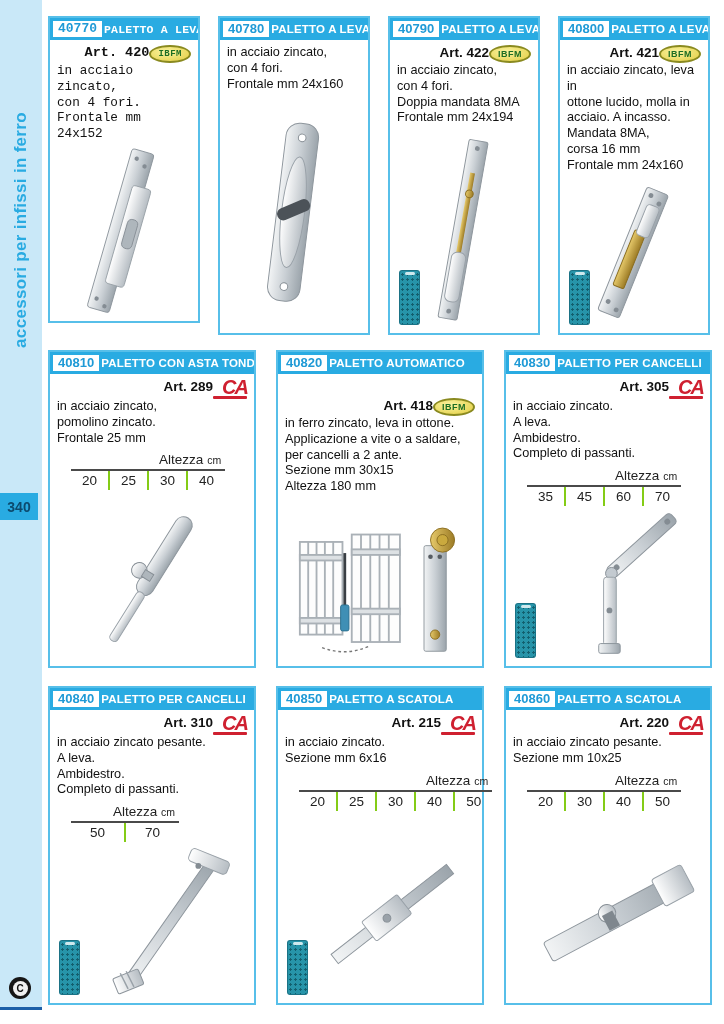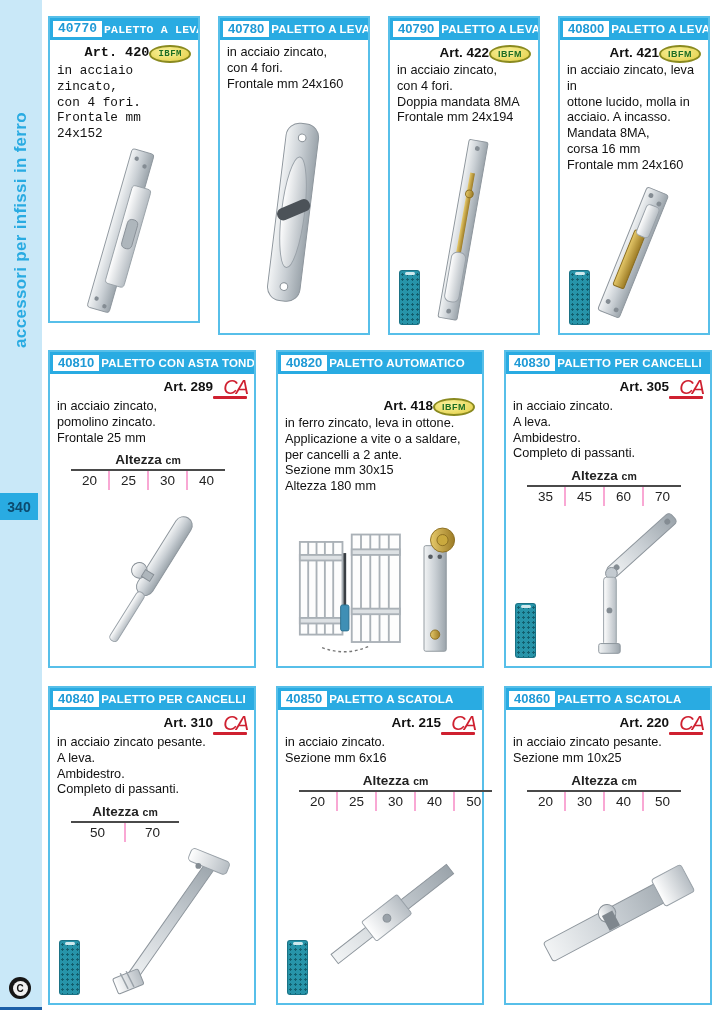--- a/index.html
+++ b/index.html
@@ -28,28 +28,28 @@
   .art-row{display:flex;justify-content:flex-end;align-items:flex-start;min-height:18px;}
   .art{font-weight:bold;font-size:13.5px;}
   .desc{font-size:12.7px;line-height:1.24;white-space:pre-line;}
   
   .ibfm{
     background:radial-gradient(ellipse at 40% 35%, #faf3a0, #e2cd40);
     border:2px solid #8a8a20;border-radius:50%;color:#1d6e23;font-weight:bold;
     font-size:9px;padding:2px 7px;letter-spacing:.5px;flex:0 0 auto;
   }
   .ca{display:flex;flex-direction:column;align-items:flex-end;line-height:.8;flex:0 0 auto;}
-  .ca-text{color:#cf2030;font-weight:normal;font-style:italic;font-size:20px;letter-spacing:-2px;}
+  .ca-text{color:#cf2030;font-weight:bold;font-style:italic;font-size:20px;letter-spacing:-2px;}
   .ca-sub{height:3px;width:34px;background:#cf2030;margin-top:1px;border-radius:1px;}
   
   .alt{display:inline-block;margin:6px 0 0 14px;color:#222;}
-  .alt-head{text-align:center;font-size:13.5px;padding:0 4px 2px 4px;font-weight:bold;}
+  .alt-head{text-align:right;font-size:13.5px;padding:0 4px 2px 4px;}
   .alt-head .unit{font-size:10.5px;}
   .alt-row{display:flex;border-top:2px solid #4a4a4a;}
-  .alt-row span{padding:2px 11px;font-size:13.5px;border-left:2px solid #f9a8d4;}
+  .alt-row span{padding:2px 11px;font-size:13.5px;border-left:2px solid #84cc16;}
   .alt-row.wide span{padding:2px 19px;}
   .alt-row span:first-child{border-left:none;}
   
   .photo{flex:1;position:relative;margin:2px;}
   .photo svg{position:absolute;inset:0;width:100%;height:100%;}
   
   .tag-card{
     position:absolute;left:7px;bottom:6px;width:21px;height:55px;border-radius:3px;
     background-color:#2794a9;
     background-image:radial-gradient(#135f6e 1.1px, transparent 1.1px);

